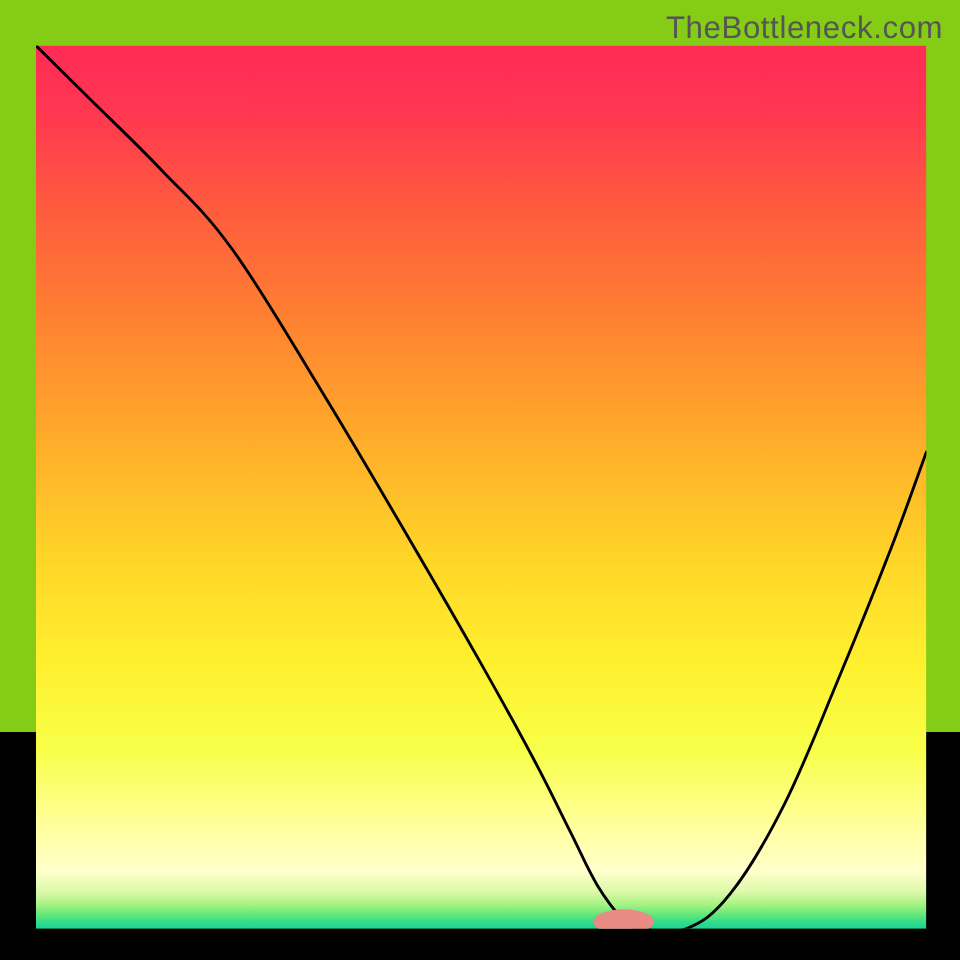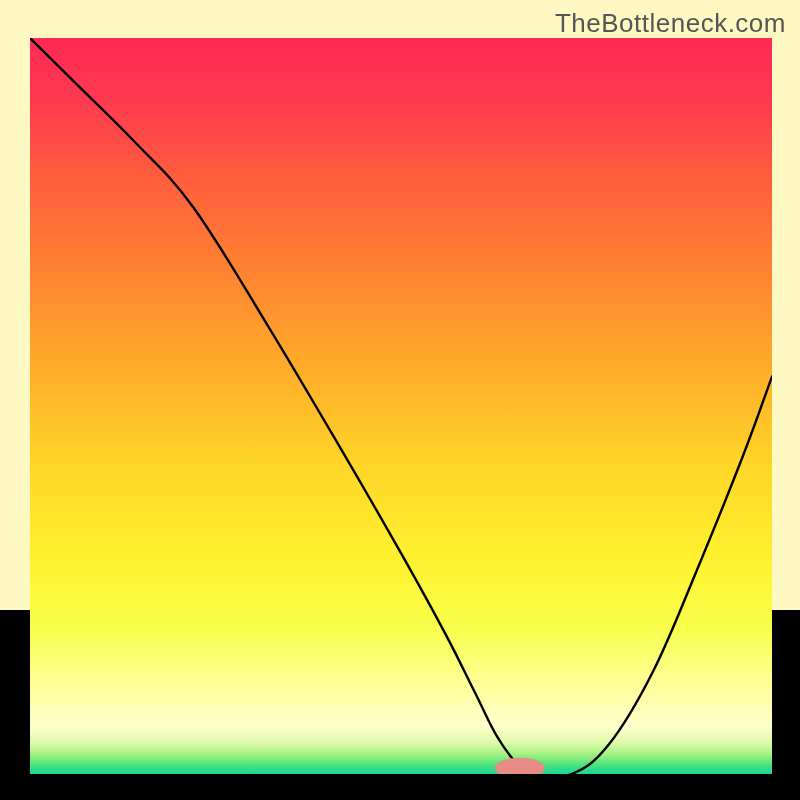--- a/index.html
+++ b/index.html
@@ -7,21 +7,21 @@
     padding: 0;
     width: 800px;
     height: 800px;
     background: #000;
     overflow: hidden;
   }
   .chart-wrap {
     position: relative;
     width: 800px;
     height: 610px;
-    background: #fef9c3;
+    background: #84cc16;
   }
   .watermark {
     position: absolute;
     top: 8px;
     right: 14px;
     font-family: Arial, Helvetica, sans-serif;
     font-size: 26px;
     color: #555;
     letter-spacing: 0.5px;
     user-select: none;

